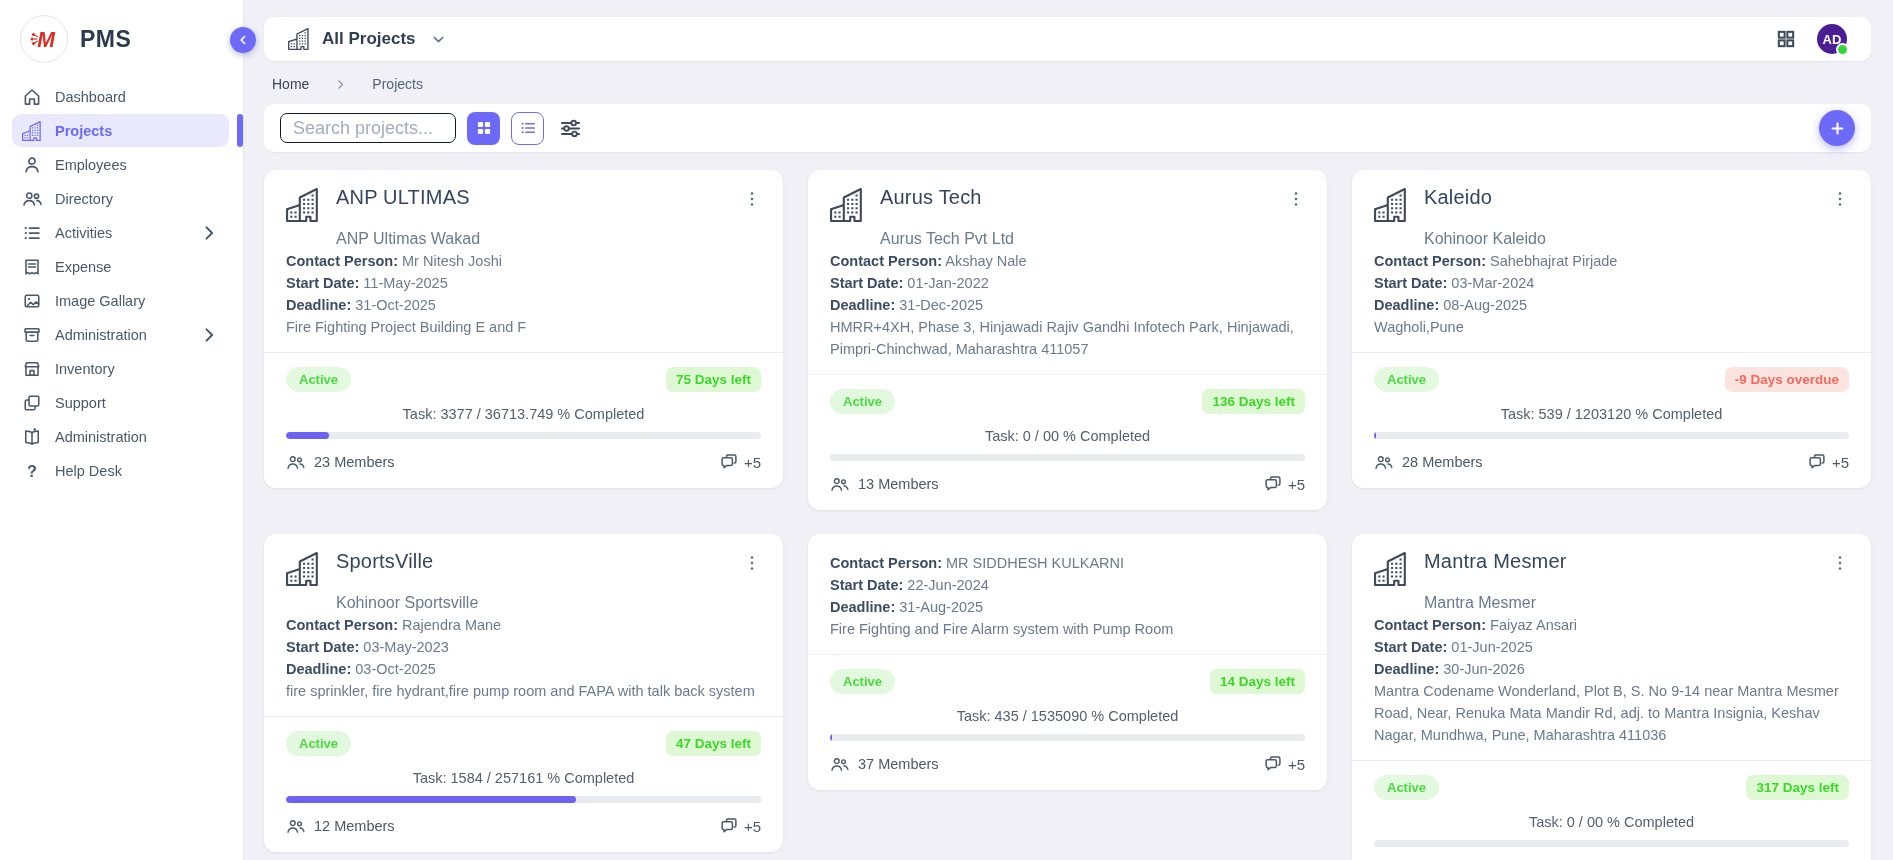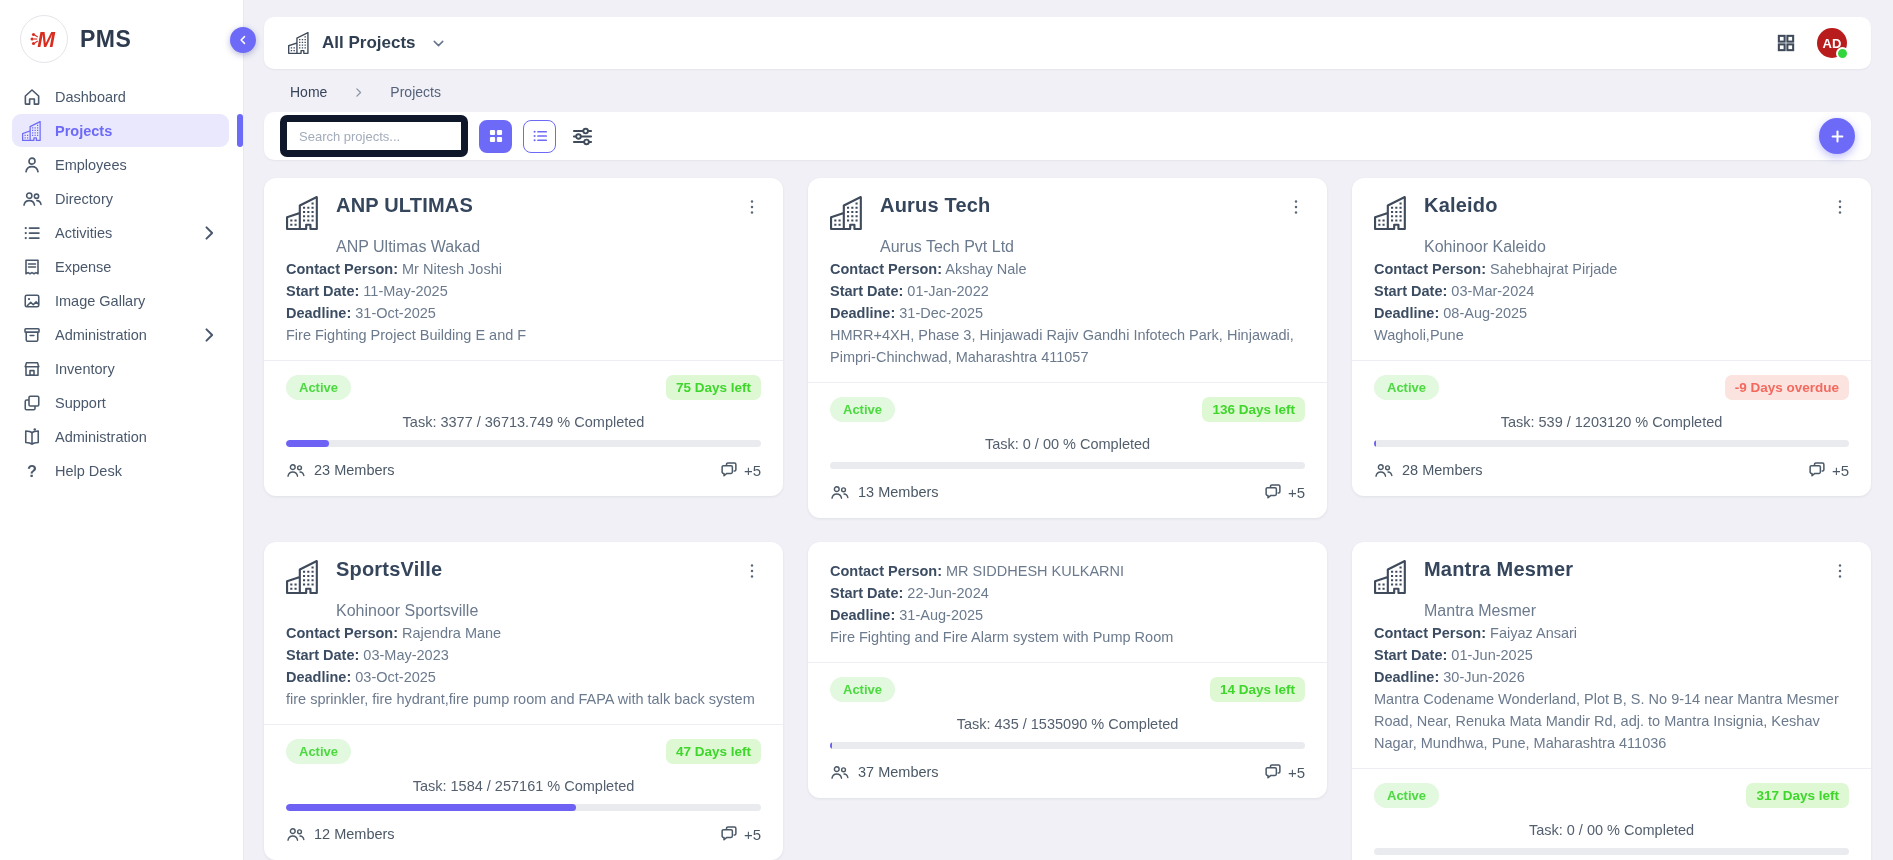--- a/index.html
+++ b/index.html
@@ -21,58 +21,58 @@
        border-radius:9px;color:#4a586c;font-size:14.5px;cursor:pointer;white-space:nowrap;}
   .nav-item .icon{width:20px;height:20px;color:#4a586c;flex-shrink:0;}
   .nav-item.active{background:#e9e8fd;color:#6d6af8;font-weight:700;}
   .nav-item.active .icon{color:#6d6af8;}
   .nav-item.active::after{content:"";position:absolute;right:-14px;top:0;width:6px;height:100%;background:#6d6af8;border-radius:3px;}
   .nav-chevron{margin-left:auto;margin-right:10px;width:13px;height:13px;color:#7b8794;}
 
   
   .main{flex:1;display:flex;flex-direction:column;min-width:0;}
   .topbar-wrap{padding:17px 22px 0 20px;}
-  .topbar{height:52px;background:#fff;border-radius:10px;box-shadow:0 1px 2px rgba(16,24,40,.05);display:flex;align-items:center;padding:0 24px;}
+  .topbar{height:44px;background:#fff;border-radius:10px;box-shadow:0 1px 2px rgba(16,24,40,.05);display:flex;align-items:center;padding:0 24px;}
   .tb-left{display:flex;align-items:center;gap:12px;cursor:pointer;}
   .tb-left .bld{width:22px;height:22px;color:#3f4b5b;}
   .tb-title{font-size:17px;font-weight:700;color:#2f3e50;}
   .tb-left .chev{width:17px;height:17px;color:#64748b;margin-left:2px;}
   .tb-right{margin-left:auto;display:flex;align-items:center;gap:20px;}
   .apps-btn{width:22px;height:22px;color:#3f4b5b;cursor:pointer;}
-  .avatar{width:30px;height:30px;border-radius:50%;background:#b91c1c;color:#fff;font-size:13px;font-weight:700;
+  .avatar{width:30px;height:30px;border-radius:50%;background:#4c1d95;color:#fff;font-size:13px;font-weight:700;
        display:flex;align-items:center;justify-content:center;position:relative;cursor:pointer;}
   .avatar::after{content:"";position:absolute;right:-2px;bottom:-2px;width:9px;height:9px;border-radius:50%;background:#32d63c;border:2px solid #fff;}
 
-  .breadcrumb{display:flex;align-items:center;gap:25px;padding:15px 22px 0 46px;font-size:14px;}
+  .breadcrumb{display:flex;align-items:center;gap:25px;padding:15px 22px 0 28px;font-size:14px;}
   .crumb-home{color:#38445a;cursor:pointer;}
   .crumb-sep{width:13px;height:13px;color:#8a94a6;}
   .crumb-current{color:#55627a;}
 
   .toolbar-wrap{padding:12px 22px 0 20px;}
   .toolbar{height:48px;background:#fff;border-radius:10px;box-shadow:0 1px 2px rgba(16,24,40,.05);display:flex;align-items:center;gap:11px;padding:0 16px;}
-  .search-input{width:150px;height:28px;border:7px solid #0f172a;border-radius:7px;padding:0 12px;font-size:13px;color:#334155;outline:none;font-family:inherit;background:#fff;}
+  .search-input{width:150px;height:28px;border:1px solid #0f172a;border-radius:7px;padding:0 12px;font-size:18px;color:#334155;outline:none;font-family:inherit;background:#fff;}
   .search-input::placeholder{color:#a3acba;}
   .view-btn{width:33px;height:33px;border-radius:8px;display:flex;align-items:center;justify-content:center;cursor:pointer;box-sizing:border-box;}
   .view-btn .icon{width:18px;height:18px;display:block;}
   .view-btn.grid{background:#6d6af8;color:#fff;}
   .view-btn.list{background:#fff;border:1.5px solid #6d6af8;color:#6d6af8;}
   .filter-btn{width:30px;height:30px;color:#3f4b5b;display:flex;align-items:center;justify-content:center;cursor:pointer;}
   .filter-btn .icon{width:23px;height:23px;}
   .add-btn{margin-left:auto;width:36px;height:36px;border-radius:50%;background:#6d6af8;color:#fff;display:flex;align-items:center;justify-content:center;
        cursor:pointer;box-shadow:0 3px 8px rgba(109,106,248,.45);}
   .add-btn .icon{width:17px;height:17px;display:block;}
 
   
   .cards{padding:18px 22px 0 20px;display:grid;grid-template-columns:repeat(3,1fr);gap:24px 25px;align-items:start;}
   .card{background:#fff;border-radius:12px;box-shadow:0 1px 3px rgba(16,24,40,.07);cursor:pointer;}
   .card-top{padding:16px 22px 14px;}
   .card-head{display:flex;align-items:flex-start;gap:16px;}
   .card-building{width:34px;height:34px;color:#3f4b5b;flex-shrink:0;margin-top:2px;}
   .card-titles{flex:1;min-width:0;}
-  .card-name{font-size:20px;font-weight:700;color:#34455c;letter-spacing:.2px;}
+  .card-name{font-size:20px;font-weight:400;color:#34455c;letter-spacing:.2px;}
   .card-sub{font-size:16px;color:#6b7a8d;margin-top:21px;}
   .card-menu{width:18px;height:18px;color:#5b6878;cursor:pointer;flex-shrink:0;margin-top:4px;}
   .card-info{margin-top:2px;font-size:14.5px;line-height:1.52;color:#6b7a8d;}
   .card-info b{color:#3c4d63;font-weight:700;}
   .card-divider{height:1px;background:#eceef3;}
   .card-bottom{padding:14px 22px 16px;}
   .badge-row{display:flex;justify-content:space-between;align-items:center;}
   .status-badge{font-size:13px;font-weight:700;color:#4cd93f;background:#e2f9e0;padding:5px 13px;border-radius:15px;}
   .days-badge{font-size:13.5px;font-weight:700;padding:5px 10px;border-radius:7px;}
   .days-left{color:#3fd62c;background:#ddf8d2;}

